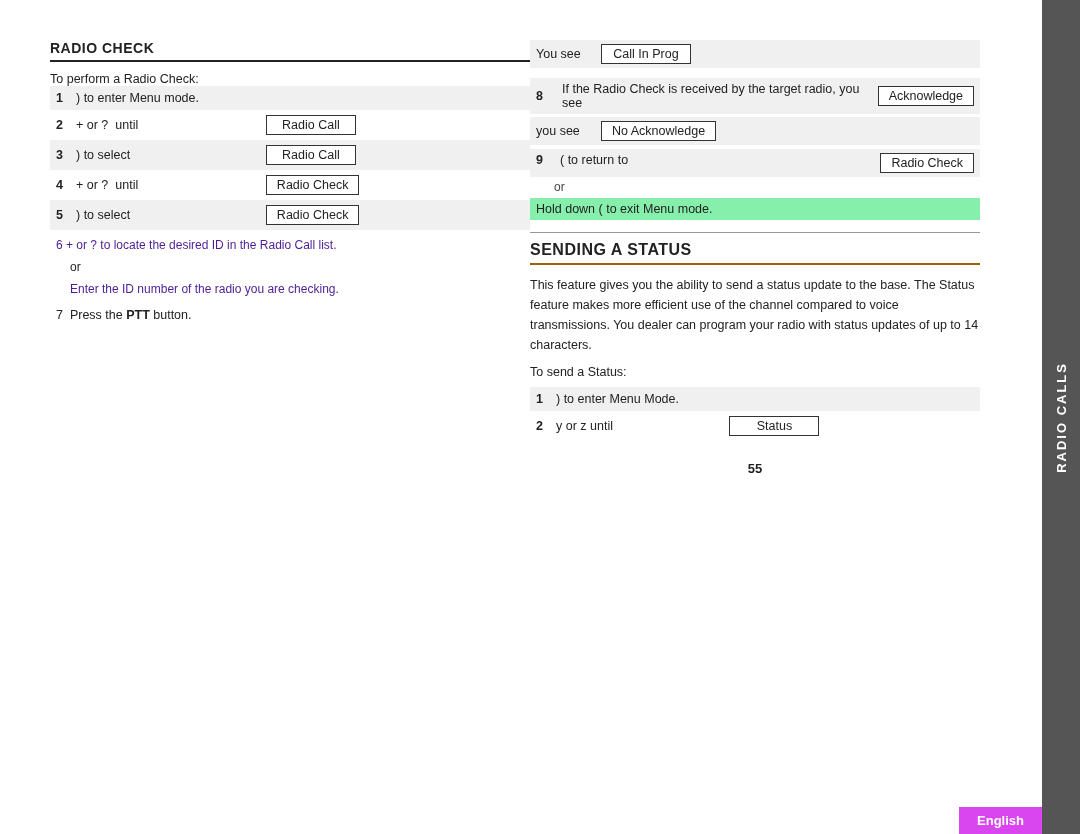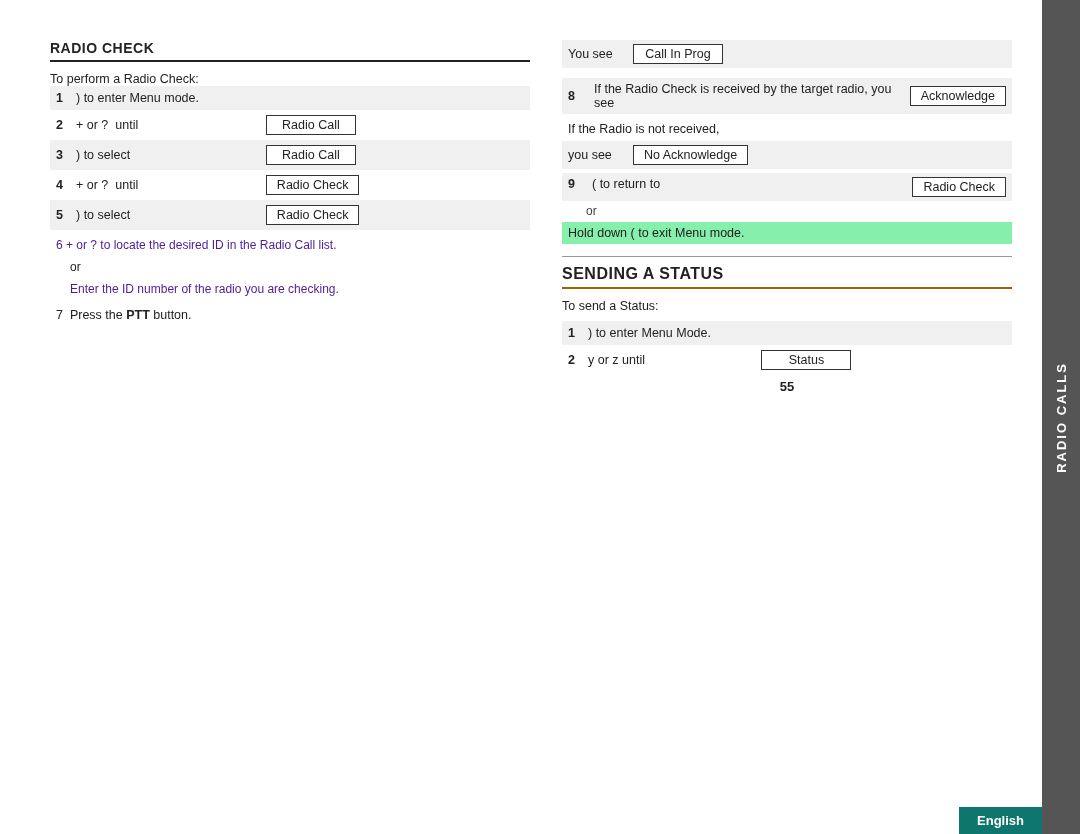--- a/index.html
+++ b/index.html
@@ -42,38 +42,36 @@
       transform: rotate(180deg);
       letter-spacing: 2px;
       text-transform: uppercase;
     }
 
     
     .english-tab {
       position: absolute;
       right: 38px;
       bottom: 0;
-      background: #0f766e;
+      background: #d946ef;
       color: #fff;
       padding: 6px 18px;
       font-size: 13px;
       font-weight: bold;
     }
 
     
     .main-content {
       position: absolute;
       left: 0;
       top: 0;
       right: 38px;
       bottom: 0;
       padding: 40px 30px 30px 50px;
       display: flex;
-      gap: 30px;
-      justify-content: space-between;
     }
 
     
     .left-col {
       flex: 1;
       max-width: 480px;
     }
 
     
     .right-col {
@@ -315,59 +313,57 @@
         <span class="you-see-label">You see</span>
         <span class="badge">Call In Prog</span>
       </div>
 
       <div class="received-row">
         <span class="step-row-right-num">8</span>
         <span style="font-size:12.5px; flex:1;">If the Radio Check is received by the target radio, you see</span>
         <span class="badge">Acknowledge</span>
       </div>
 
-      <div style="padding: 5px 6px; background:#fff; font-size:12.5px;">
-        <div>If the Radio is not received,</div>
-      </div>
       <div class="not-received-row" style="display:flex; align-items:center; gap:10px; padding:4px 6px; background:#f0f0f0; margin-bottom:4px;">
         <span style="font-size:12.5px; min-width:55px;">you see</span>
         <span class="badge">No Acknowledge</span>
       </div>
 
       <div class="step-row-right">
         <span class="step-row-right-num">9</span>
         <span style="font-size:12.5px; flex:1;">( to return to</span>
         <span class="badge">Radio Check</span>
       </div>
       <div class="step-row-right-or">or</div>
 
       <div class="hold-down-row">Hold down ( to exit Menu mode.</div>
 
       <hr class="separator-line">
 
       <div class="sending-heading">Sending a Status</div>
 
+      <p class="sending-desc">This feature gives you the ability to send a status update to the base. The Status feature makes more efficient use of the channel compared to voice transmissions. You dealer can program your radio with status updates of up to 14 characters.</p>
 
       <p class="to-send">To send a Status:</p>
 
       <table class="steps-table">
         <tbody>
 
           <tr>
             <td class="step-num">1</td>
             <td colspan="2">) to enter Menu Mode.</td>
           </tr>
 
           <tr>
             <td class="step-num">2</td>
             <td>y or z until</td>
             <td><span class="badge">Status</span></td>
           </tr>
         </tbody>
       </table>
 
-      <div class="page-number" style="margin-top: 4px;">55</div>
+      <div class="page-number" style="margin-top: 20px;">55</div>
 
     </div>
 
   </div>
 
 </div>
 
 </body></html>

